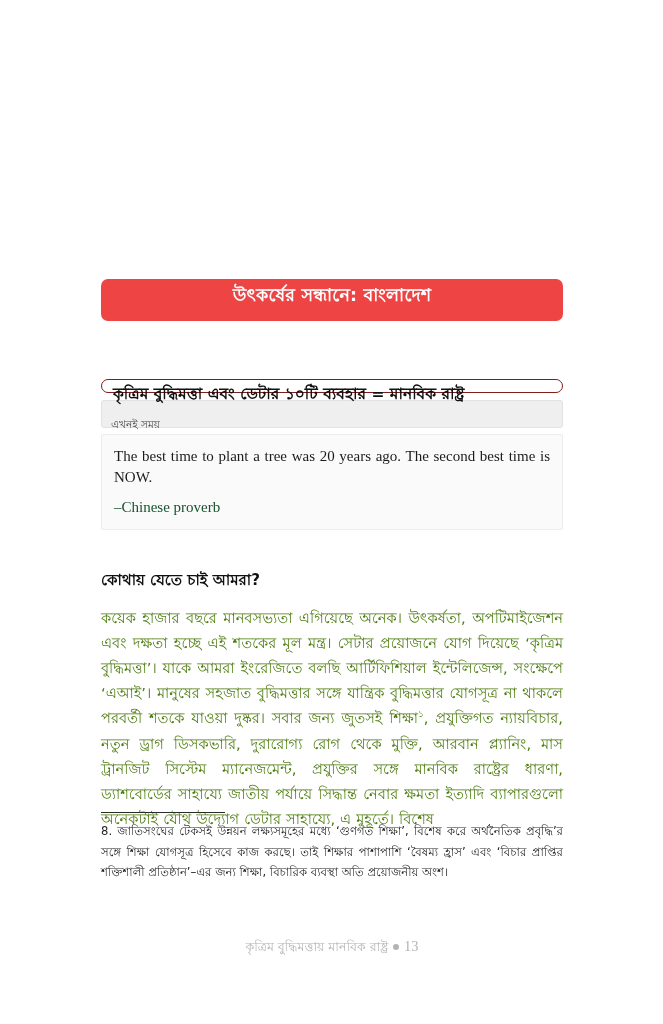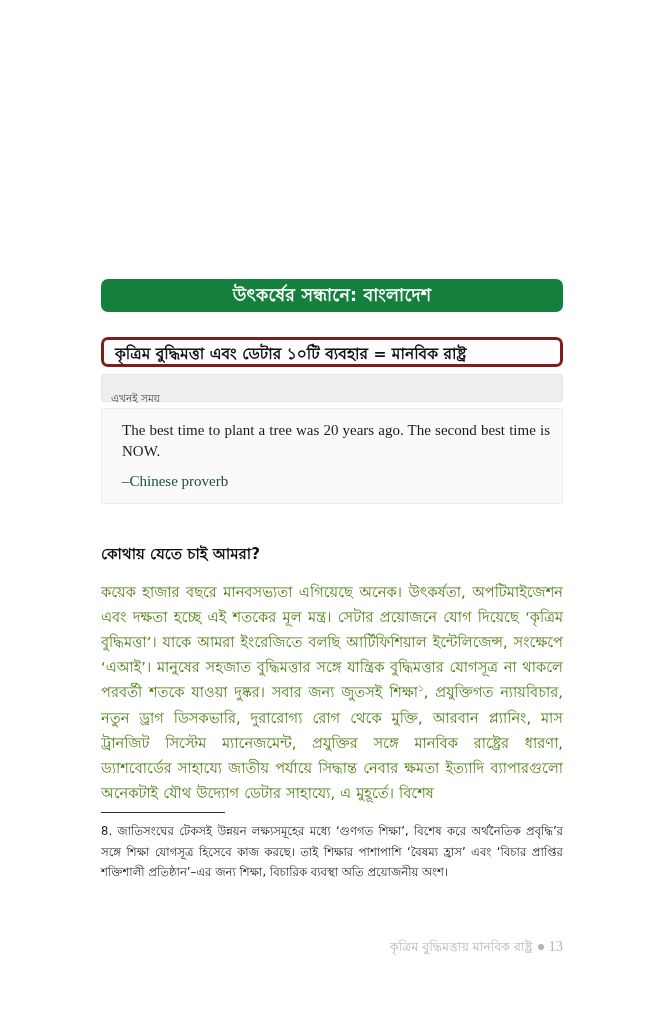--- a/index.html
+++ b/index.html
@@ -28,41 +28,41 @@
 
   .content {
     position: absolute;
     left: 101px;
     top: 279px;
     width: 462px;
   }
 
   
   .chapter-banner {
-    background: #15803d;
+    background: #ef4444;
     color: #ffffff;
     border-radius: 7px;
-    height: 33px;
+    height: 42px;
     line-height: 33px;
     text-align: center;
     font-size: 17.5px;
     font-weight: 700;
     letter-spacing: 0.2px;
     margin: 0;
     box-sizing: border-box;
     font-family: "DejaVu Sans", "Liberation Sans", sans-serif;
   }
 
   
   .article-title-box {
-    margin-top: 25px;
+    margin-top: 58px;
     background: #ffffff;
-    border: 3px solid #7f1d1d;
+    border: 1px solid #7f1d1d;
     border-radius: 7px;
-    height: 30px;
+    height: 14px;
     line-height: 29px;
     padding: 0 11px;
     box-sizing: border-box;
     font-size: 15.5px;
     font-weight: 700;
     color: #111111;
     white-space: nowrap;
     font-family: "DejaVu Sans", "Liberation Sans", sans-serif;
   }
 
@@ -80,21 +80,21 @@
     color: #4a4a4a;
     font-family: "DejaVu Sans", "Liberation Sans", sans-serif;
   }
 
   
   .quote-box {
     margin-top: 6px;
     background: #fafafa;
     border: 1px solid #ececec;
     border-radius: 2px;
-    padding: 11px 12px 12px 20px;
+    padding: 11px 12px 12px 12px;
     box-sizing: border-box;
     font-family: "Liberation Serif", "DejaVu Serif", serif;
   }
   .quote-text {
     font-size: 15px;
     line-height: 1.42;
     color: #1b1b1b;
     text-align: justify;
     text-align-last: left;
     margin: 0;
@@ -154,21 +154,21 @@
     color: #222222;
     font-family: "DejaVu Sans", "Liberation Sans", sans-serif;
   }
 
   
   .page-footer {
     position: absolute;
     left: 101px;
     top: 938px;
     width: 462px;
-    text-align: right;
+    text-align: center;
     color: #b4b4b4;
     font-size: 12.5px;
     font-family: "DejaVu Sans", "Liberation Sans", sans-serif;
     white-space: nowrap;
   }
   .footer-title { font-size: 12.5px; }
   .footer-dot {
     display: inline-block;
     width: 6px; height: 6px;
     border-radius: 50%;

